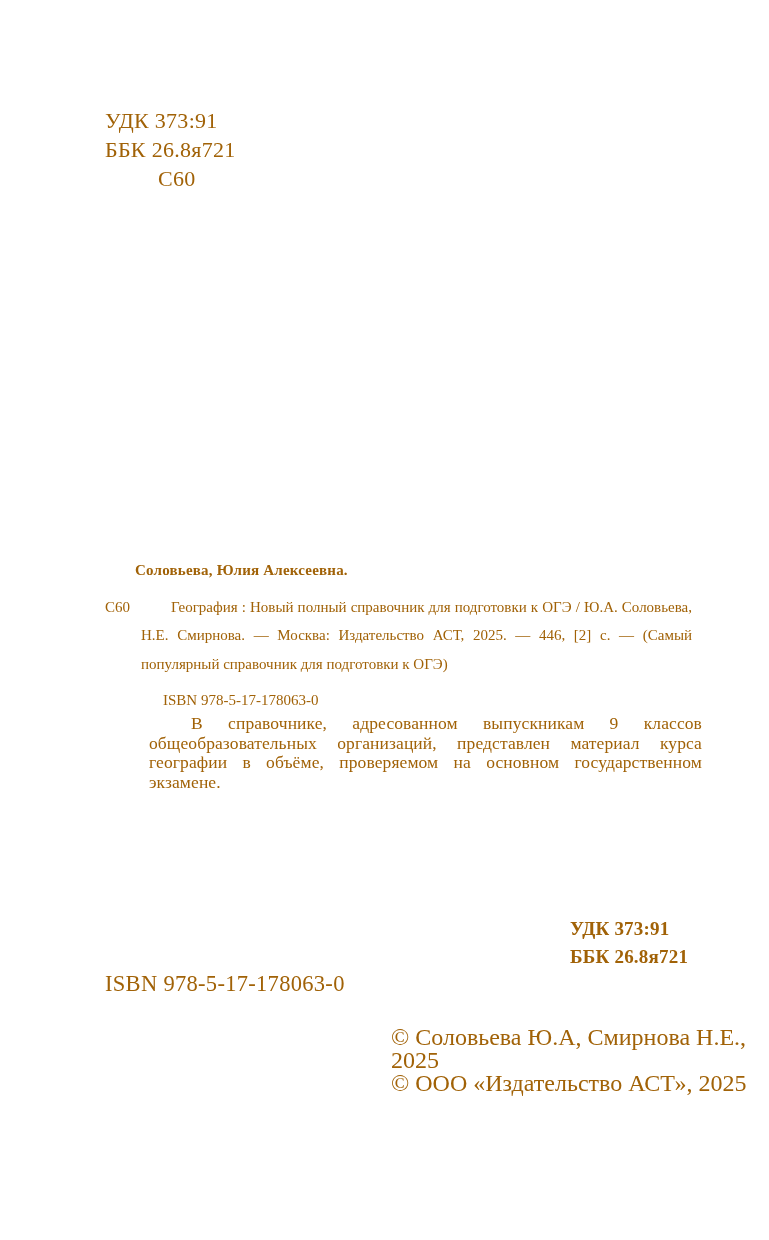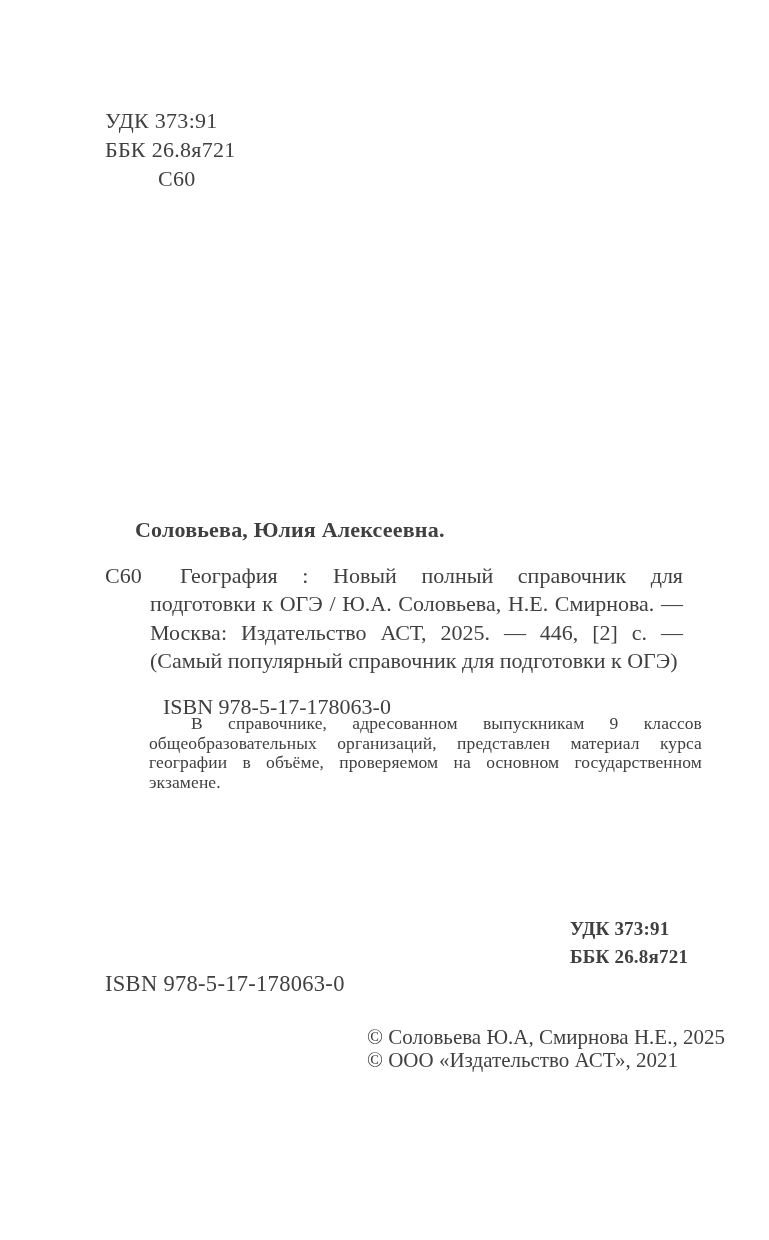--- a/index.html
+++ b/index.html
@@ -2,54 +2,54 @@
 <html><head>
 <meta charset="utf-8">
 <style>
   html, body { margin: 0; padding: 0; background: #e8e8e8; }
   .page {
     position: relative;
     width: 769px;
     height: 1240px;
     margin: 0 auto;
     background: #ffffff;
-    color: #404040;
+    color: #a16207;
     font-family: "Liberation Serif", "DejaVu Serif", serif;
     overflow: hidden;
   }
 
   
   .top-codes {
     position: absolute;
     left: 105px;
     top: 106px;
     font-size: 22px;
     line-height: 29px;
     letter-spacing: 0.3px;
   }
   .top-codes .sigil { padding-left: 53px; }
 
   
   .catalog {
     position: absolute;
     left: 105px;
     right: 69px;
-    top: 516px;
-    font-size: 22px;
+    top: 556px;
+    font-size: 15px;
     line-height: 28.5px;
   }
   .catalog .author {
     padding-left: 30px;
     font-weight: bold;
     letter-spacing: 0.2px;
   }
   .catalog .entry { position: relative; }
   .catalog .entry .sigil { position: absolute; left: 0; top: 0; }
   .catalog .entry .desc {
-    margin: 17px;
+    margin: 8px;
     padding-left: 28px;
     text-indent: 30px;
     text-align: justify;
   }
   .catalog .isbn { padding-left: 58px; }
 
   
   .annotation {
     position: absolute;
     left: 133px;
@@ -78,23 +78,23 @@
     position: absolute;
     left: 105px;
     top: 971px;
     font-size: 22.5px;
     letter-spacing: 0.3px;
   }
 
   
   .copyright {
     position: absolute;
-    left: 367px;
+    left: 391px;
     top: 1026px;
-    font-size: 21px;
+    font-size: 24px;
     line-height: 23px;
   }
 </style>
 </head>
 <body>
 
 <div class="page">
 
   <div class="top-codes">
     <div>УДК 373:91</div>
@@ -117,16 +117,16 @@
 
   <div class="ann-codes">
     <div>УДК 373:91</div>
     <div>ББК 26.8я721</div>
   </div>
 
   <div class="isbn-bottom">ISBN 978-5-17-178063-0</div>
 
   <div class="copyright">
     <div>© Соловьева Ю.А, Смирнова Н.Е., 2025</div>
-    <div>© ООО «Издательство АСТ», 2021</div>
+    <div>© ООО «Издательство АСТ», 2025</div>
   </div>
 
 </div>
 
 </body></html>

